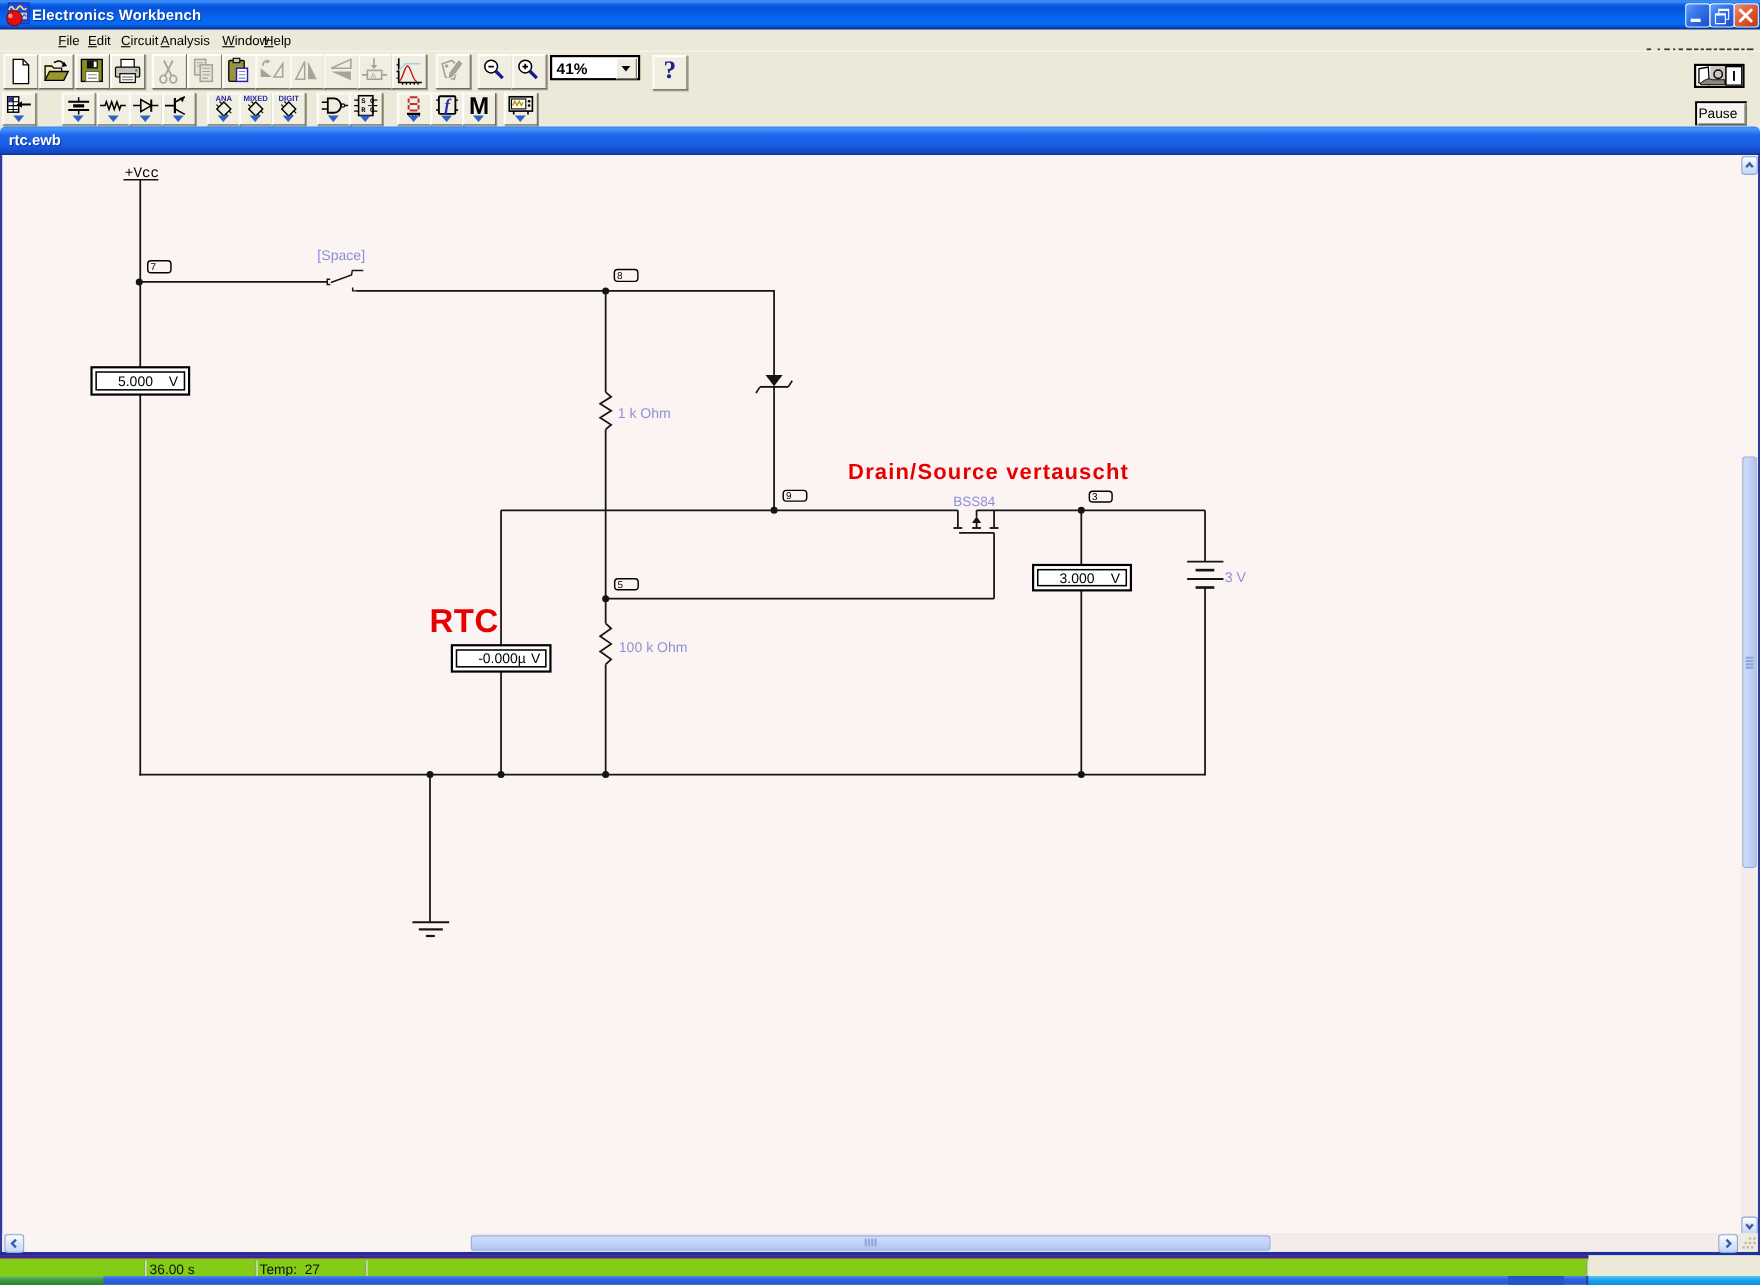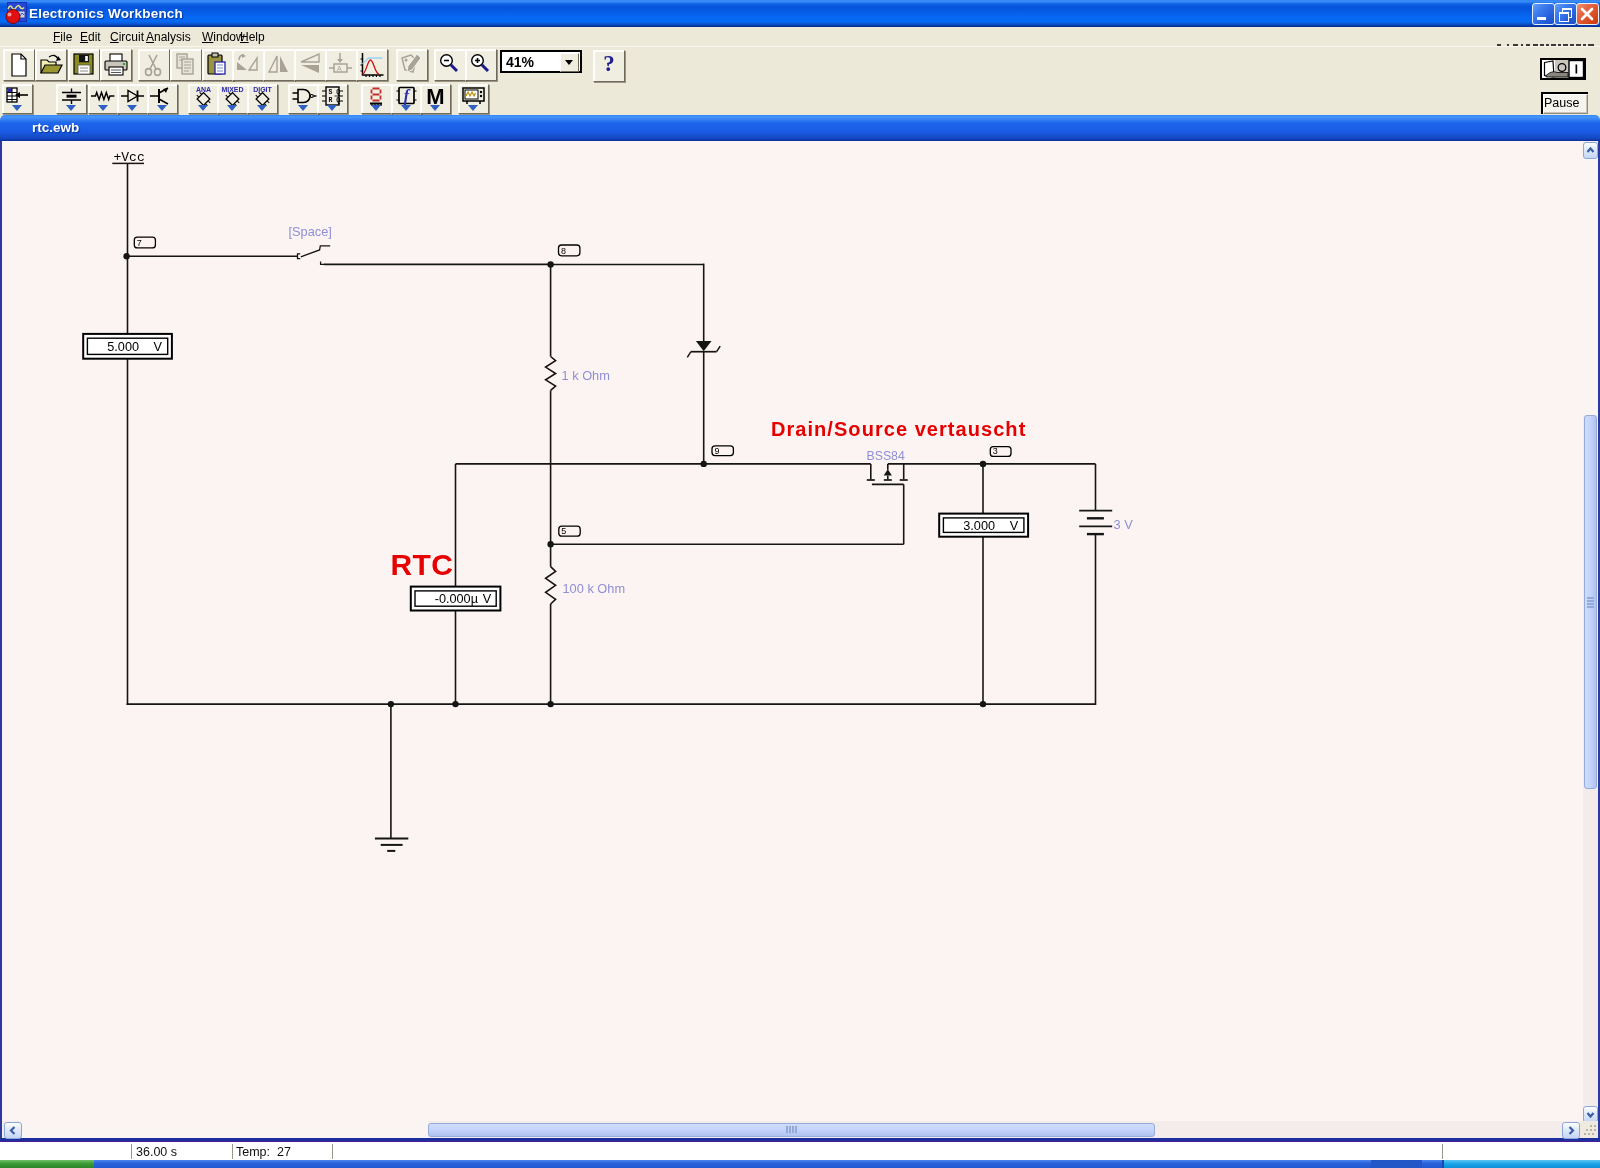--- a/index.html
+++ b/index.html
@@ -348,21 +348,21 @@
     <rect x="27" y="0.5" width="14.5" height="17" fill="#fff" stroke="#000" stroke-width="1.4"></rect>
     <rect x="33.5" y="4.5" width="1.7" height="9" fill="#000"></rect>
   </svg>
 </div>
 
 <div class="abs" style="left:1541px;top:92px;width:47px;height:22px;border:2px solid #000;box-sizing:border-box;background:#F6F4EF;">
   <div class="abs" style="left:0;top:0;width:43px;height:18px;border:1px solid;border-color:#fff #8E8A80 #8E8A80 #fff;box-shadow:inset -1px -1px 0 #C9C5BB;font-size:12.5px;line-height:17px;color:#000;">Pause</div>
 </div>
 
 <div class="abs" style="left:0px;top:115px;width:1600px;height:26px;background:linear-gradient(180deg,#3087F8 0%,#4795FA 8%,#1E66EC 30%,#1A5AE4 65%,#1348C0 90%,#0B2F9E 100%);border-radius:5px 5px 0 0;">
-  <div class="abs" style="left:8px;top:5px;color:#fff;font-weight:bold;font-size:13.5px;text-shadow:1px 1px 1px #0a3598;margin-left:24px;">rtc.ewb</div>
+  <div class="abs" style="left:8px;top:5px;color:#fff;font-weight:bold;font-size:13.5px;text-shadow:1px 1px 1px #0a3598;">rtc.ewb</div>
 </div>
 
 <div class="abs" id="canvas" style="left:2px;top:141px;width:1581px;height:980px;background:#FCF4F2;"></div>
 <svg class="abs" style="left:2px;top:141px;" width="1581" height="980" viewBox="0 0 1581 980">
     <g transform="translate(-2,-141)">
       <line x1="127.5" y1="163.5" x2="127.5" y2="334" stroke="#151515" stroke-width="1.6"></line>
 <line x1="127.5" y1="358.7" x2="127.5" y2="705" stroke="#151515" stroke-width="1.6"></line>
 <line x1="126.6" y1="704.1" x2="1095.5" y2="704.1" stroke="#151515" stroke-width="1.6"></line>
 <line x1="127.5" y1="256.3" x2="297.5" y2="256.3" stroke="#151515" stroke-width="1.6"></line>
 <line x1="324" y1="264.4" x2="550.6" y2="264.4" stroke="#151515" stroke-width="1.6"></line>
@@ -480,21 +480,21 @@
       <rect x="9" y="3" width="2" height="2" fill="#B8B4A6"></rect>
       <rect x="13" y="3" width="2" height="2" fill="#B8B4A6"></rect>
       <rect x="5" y="7" width="2" height="2" fill="#B8B4A6"></rect>
       <rect x="9" y="7" width="2" height="2" fill="#B8B4A6"></rect>
       <rect x="13" y="7" width="2" height="2" fill="#B8B4A6"></rect>
       <rect x="3" y="11" width="2" height="2" fill="#B8B4A6"></rect>
       <rect x="7" y="11" width="2" height="2" fill="#B8B4A6"></rect>
       <rect x="11" y="11" width="2" height="2" fill="#B8B4A6"></rect>
     </svg></div>
 
-<div class="abs" id="statusbar" style="left:0;top:1141px;width:1600px;height:19px;background:#ffffff;border-top:1px solid #4c1d95;font-size:12.5px;color:#111;">
+<div class="abs" id="statusbar" style="left:0;top:1141px;width:1444px;height:19px;background:#84cc16;border-top:3px solid #4c1d95;font-size:12.5px;color:#111;">
   <div class="abs" style="left:131px;top:2px;width:1px;height:15px;background:#9A968A;box-shadow:1px 0 0 #fff;"></div>
   <div class="abs" style="left:232px;top:2px;width:1px;height:15px;background:#9A968A;box-shadow:1px 0 0 #fff;"></div>
   <div class="abs" style="left:332px;top:2px;width:1px;height:15px;background:#9A968A;box-shadow:1px 0 0 #fff;"></div>
   <div class="abs" style="left:1442px;top:2px;width:1px;height:15px;background:#9A968A;box-shadow:1px 0 0 #fff;"></div>
   <div class="abs" style="left:136px;top:3px;">36.00 s</div>
   <div class="abs" style="left:236px;top:3px;">Temp:&nbsp; 27</div>
 </div>
 
 <div class="abs" style="left:0;top:1160px;width:1600px;height:8px;background:linear-gradient(180deg,#4E86F0 0%,#2A62DB 40%,#2159D0 100%);"></div>
 <div class="abs" style="left:0;top:1160px;width:94px;height:8px;background:linear-gradient(180deg,#71C06A 0%,#3B9C35 45%,#2E8429 100%);"></div>

